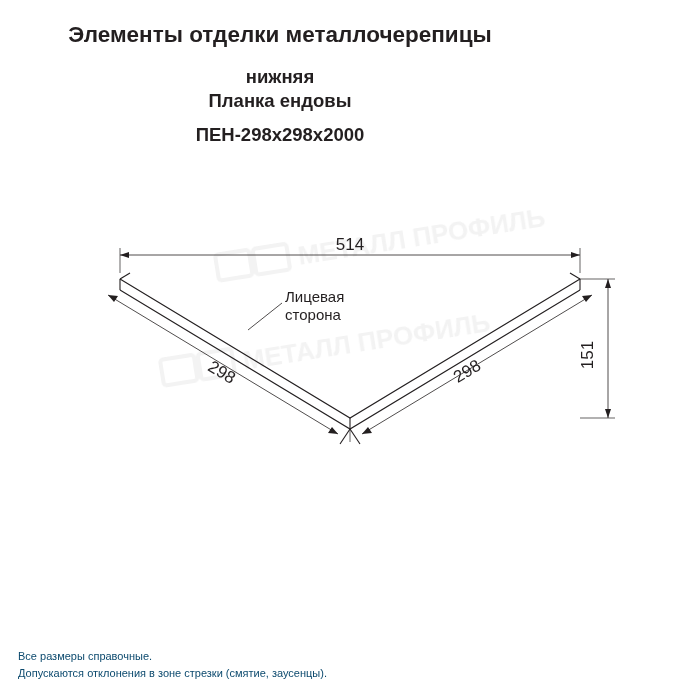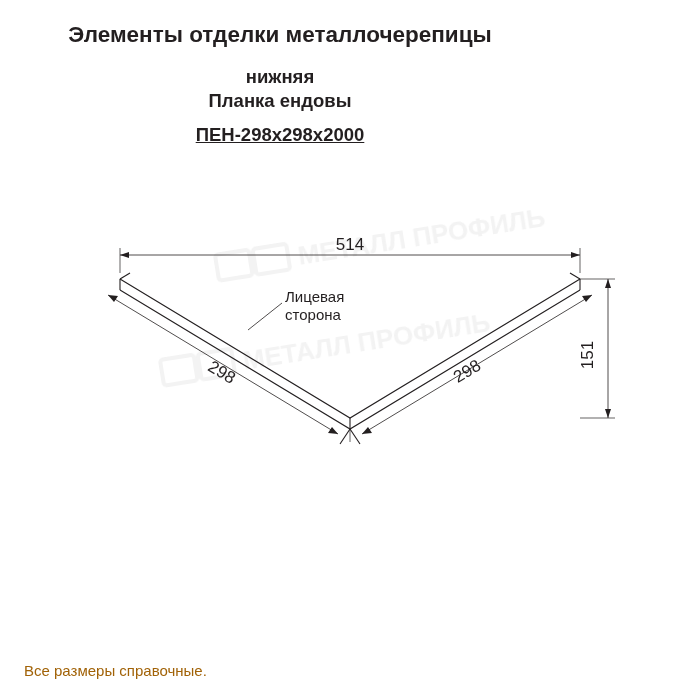--- a/index.html
+++ b/index.html
@@ -42,44 +42,43 @@
     color: #231f20;
   }
   .sub-title span {
     display: block;
   }
   .code-title {
     margin: 12px 0 0 0;
     font-size: 18.5px;
     font-weight: bold;
     color: #231f20;
-    text-decoration: underline;
   }
   .drawing {
     position: absolute;
     top: 180px;
     left: 0;
     width: 700px;
     height: 380px;
   }
   .drawing svg {
     display: block;
   }
   .watermark {
     position: absolute;
     pointer-events: none;
     opacity: 0.5;
   }
   .footer {
     position: absolute;
-    left: 24px;
+    left: 18px;
     bottom: 18px;
-    font-size: 15px;
+    font-size: 11px;
     line-height: 1.55;
-    color: #a16207;
+    color: #0c4a6e;
   }
   .footer div {
     white-space: nowrap;
   }
   .dim-label, .face-label {
     font-family: "Liberation Sans", sans-serif;
     fill: #231f20;
   }
 </style>
 </head>
@@ -175,15 +174,16 @@
       <g fill="none" stroke="#231f20" stroke-width="1.1">
         <path d="M 350 249 L 340 264"></path>
         <path d="M 350 249 L 360 264"></path>
       </g>
 
     </svg>
   </div>
 
   <div class="footer">
     <div>Все размеры справочные.</div>
+    <div>Допускаются отклонения в зоне стрезки (смятие, заусенцы).</div>
   </div>
 
 </div>
 
 </body></html>

